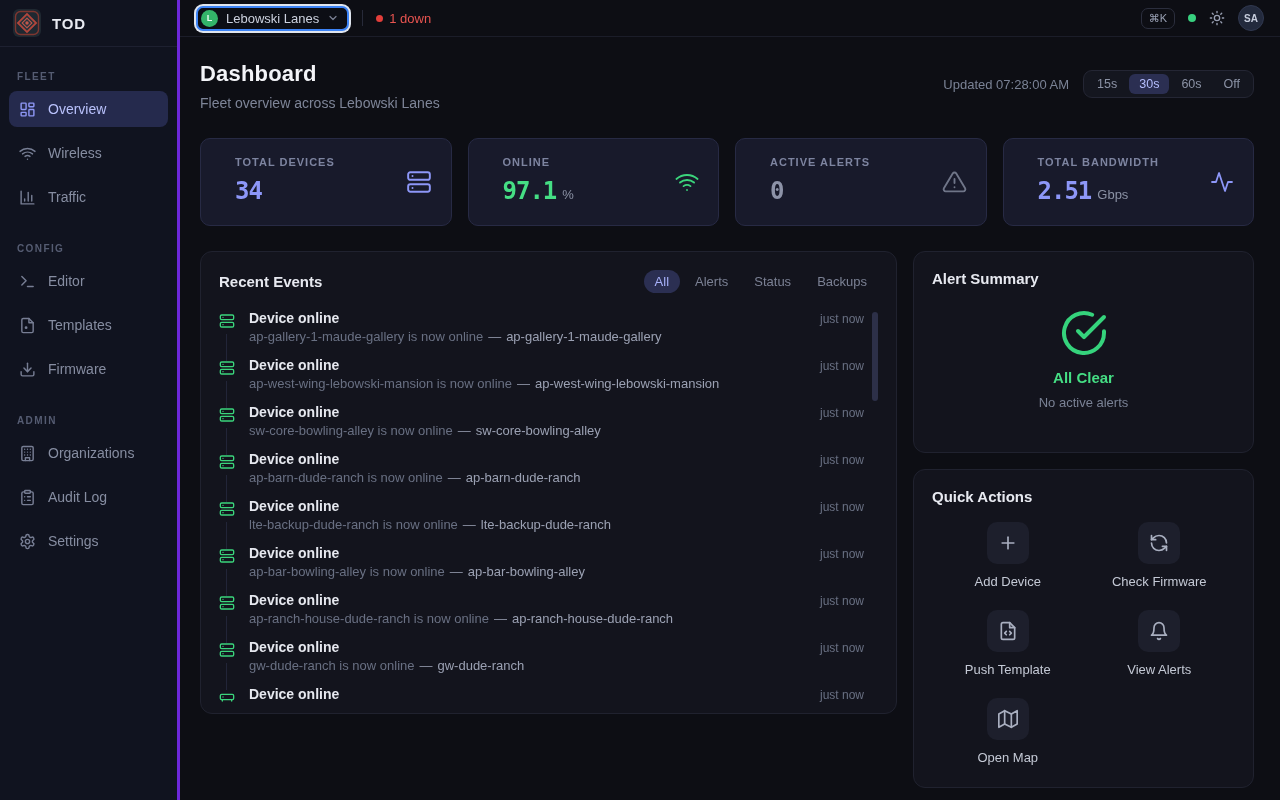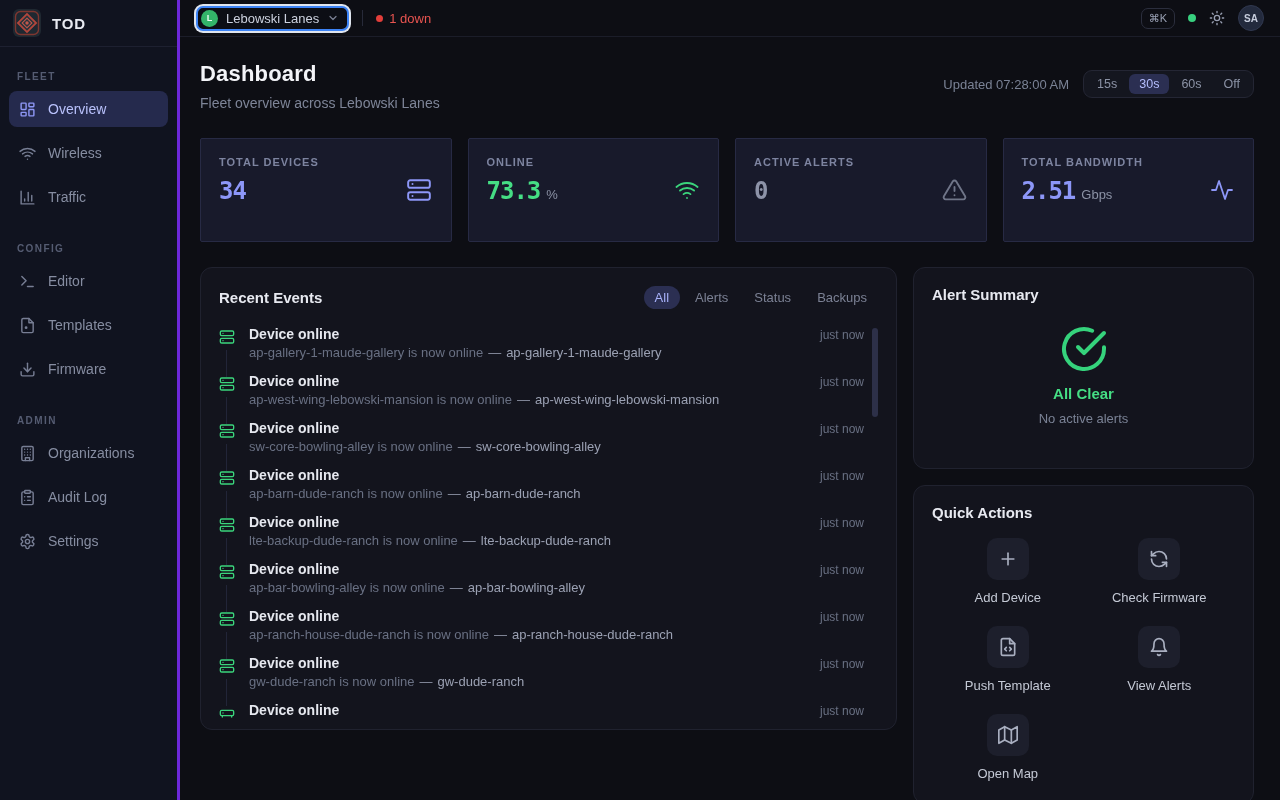--- a/index.html
+++ b/index.html
@@ -104,23 +104,23 @@
   .segmented button {
     font-family:inherit; border:none; background:transparent;
     padding:3px 10px; font-size:12.5px; color:#8b92a5;
     border-radius:6px; cursor:pointer;
   }
   .segmented button.active { background:#2b2f52; color:#b4bdfd; }
 
   
   .stats-row { display:grid; grid-template-columns:repeat(4,1fr); gap:16px; margin-bottom:25px; }
   .stat-card {
-    position:relative; height:104px;
-    background:#181a2b; border:1px solid #272a44; border-radius:2px;
-    padding:17px 18px;
+    position:relative; height:88px;
+    background:#181a2b; border:1px solid #272a44; border-radius:10px;
+    padding:17px 34px;
   }
   .stat-label { font-size:11px; font-weight:600; letter-spacing:1px; color:#7d84a0; }
   .stat-value-row { margin-top:9px; display:flex; align-items:baseline; gap:6px; }
   .stat-value { font-family:"DejaVu Sans Mono", monospace; font-size:24px; font-weight:700; letter-spacing:-1px; }
   .v-indigo { color:#8d97f8; } .v-green { color:#45de84; } .v-gray { color:#8d93a8; }
   .stat-unit { font-size:13px; color:#8b92a5; }
   .stat-icon { position:absolute; right:19px; top:50%; transform:translateY(-50%); }
   .i-indigo { color:#8d97f8; } .i-green { color:#3bd57c; } .i-gray { color:#6f7588; }
 
   
@@ -370,21 +370,21 @@
                 <rect x="2" y="14" width="20" height="7" rx="2"></rect>
                 <line x1="6" y1="6.5" x2="6.01" y2="6.5"></line>
                 <line x1="6" y1="17.5" x2="6.01" y2="17.5"></line>
               </svg>
           </span>
         </div>
 
         <div class="stat-card">
           <div class="stat-label">ONLINE</div>
           <div class="stat-value-row">
-            <span class="stat-value v-green">73.3</span>
+            <span class="stat-value v-green">97.1</span>
             <span class="stat-unit">%</span>
           </div>
           <span class="stat-icon i-green">
             <svg width="24" height="24" viewBox="0 0 24 24" fill="none" stroke="currentColor" stroke-width="1.8" stroke-linecap="round" stroke-linejoin="round">
                 <path d="M5 12.55a11 11 0 0 1 14.08 0"></path>
                 <path d="M1.42 9a16 16 0 0 1 21.16 0"></path>
                 <path d="M8.53 16.11a6 6 0 0 1 6.95 0"></path>
                 <line x1="12" y1="20" x2="12.01" y2="20"></line>
               </svg>
           </span>

